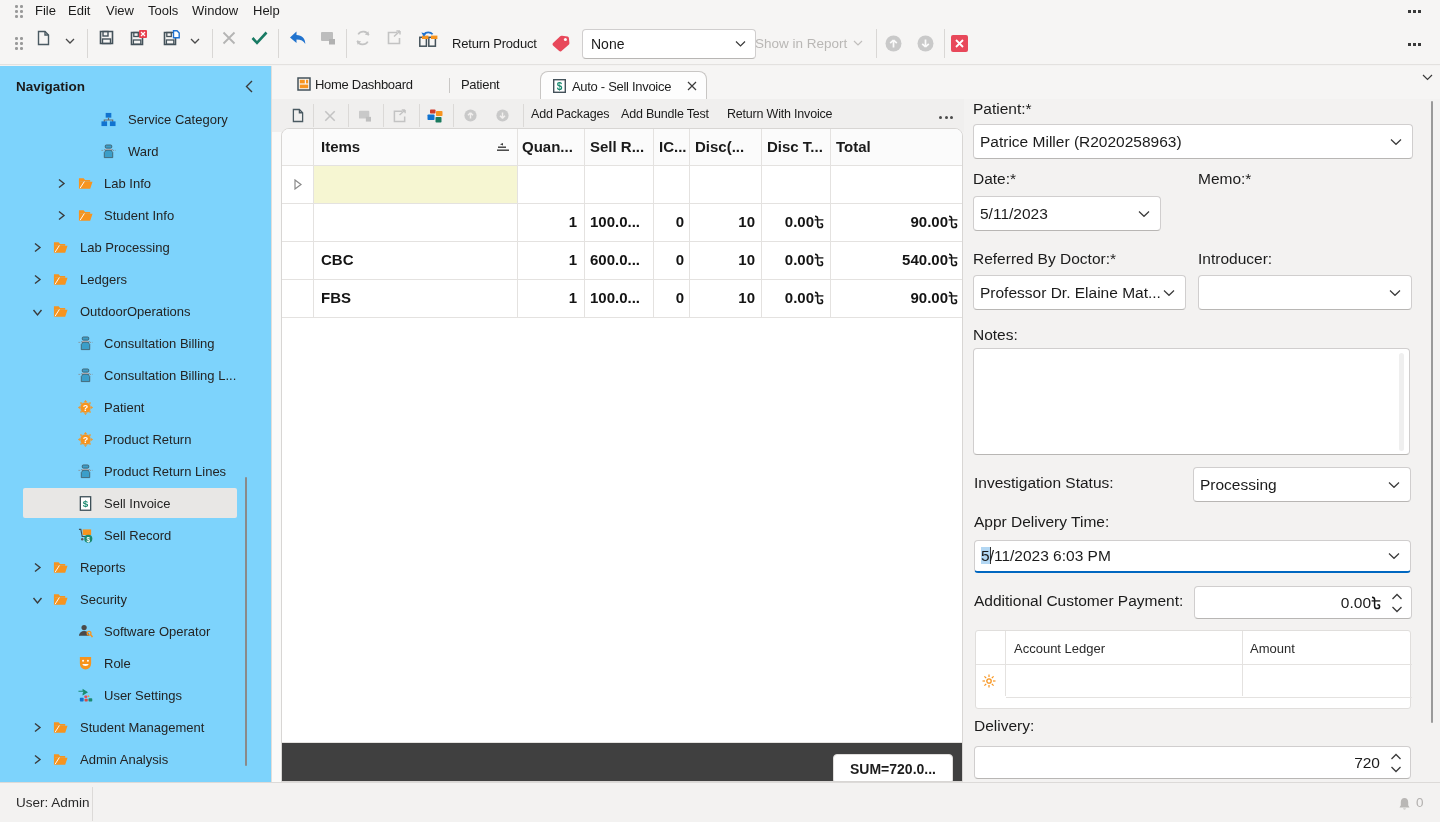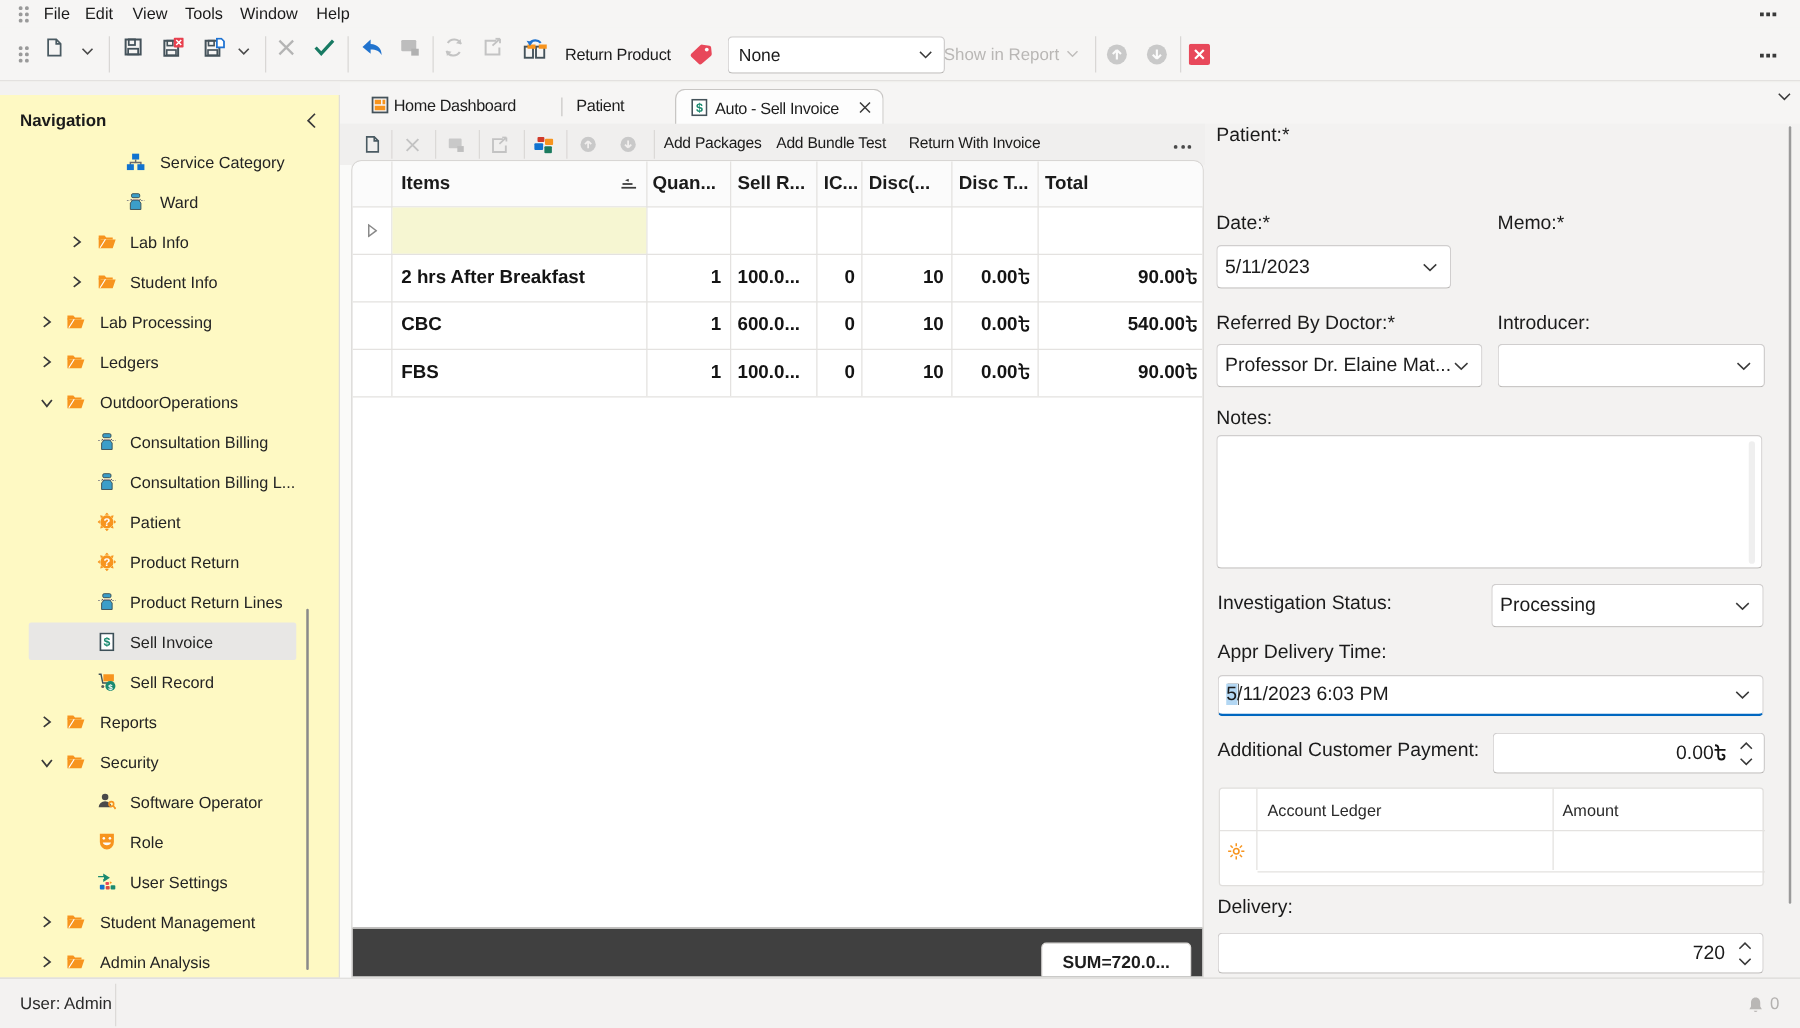--- a/index.html
+++ b/index.html
@@ -12,21 +12,21 @@
 .menuitem { position:absolute; top:3px; font-size:13px; color:#1b1b1b; }
 .grip { position:absolute; width:7px; height:12px; }
 .grip i { position:absolute; width:2.5px; height:2.5px; background:#9a9a9a; border-radius:50%; }
 .tsep { position:absolute; width:1px; background:#d9d7d5; }
 .tlabel { position:absolute; font-size:13px; letter-spacing:-0.2px; color:#1b1b1b; }
 
 .combo { position:absolute; background:#fff; border:1px solid #d0cece; border-bottom-color:#b8b6b4; border-radius:4px; font-size:14px; color:#1b1b1b; }
 .combo .tx { position:absolute; left:8px; top:50%; transform:translateY(-50%); white-space:nowrap; }
 .combo svg.cv { position:absolute; right:9px; top:50%; transform:translateY(-50%); }
 
-#nav { left:0; top:76px; width:272px; height:716px; background:#fef9c3; border-right:1px solid #e0deda; }
+#nav { left:0; top:66px; width:272px; height:716px; background:#7dd3fc; border-right:1px solid #e0deda; }
 #navhead { position:absolute; left:16px; top:13px; font-size:13.5px; font-weight:bold; color:#1b1b1b; }
 .navitem { position:absolute; height:32px; width:272px; }
 .navitem .t { position:absolute; font-size:13px; color:#242424; top:9px; white-space:nowrap; }
 .navitem svg { position:absolute; }
 .nsel { background:#e8e7e5; width:214px; left:23px; border-radius:2px; }
 
 #statusbar { left:0; top:782px; width:1440px; height:40px; background:#f3f2f1; border-top:1px solid #dcdad8; }
 
 #tabstrip { left:272px; top:66px; width:1168px; height:33px; background:#f6f5f4; }
 #gridtoolbar { left:272px; top:99px; width:692px; height:33px; background:#f0efee; }
@@ -504,21 +504,20 @@
   <div class="gh" style="left:413px">Disc(...</div>
   <div class="gh" style="left:485px">Disc T...</div>
   <div class="gh" style="left:554px">Total</div>
 
   <div class="abs" style="left:32px; top:37px; width:203px; height:37px; background:#f6f6d2;"></div>
   <svg class="abs" style="left:12px;top:50px" width="8" height="11" viewBox="0 0 8 11">
       <path d="M1 1 L7 5.5 L1 10 Z" fill="none" stroke="#8a8a8a" stroke-width="1.2"></path>
     </svg>
   <div class="hrow" style="top:74px"></div>
 
-  <div class="cell" style="left:39px; top:74px;">2 hrs After Breakfast</div>
   <div class="cell r" style="left:240px; top:74px; width:55px;">1</div>
   <div class="cell" style="left:308px; top:74px;">100.0...</div>
   <div class="cell r" style="left:377px; top:74px; width:25px;">0</div>
   <div class="cell r" style="left:413px; top:74px; width:60px;">10</div>
   <div class="cell r" style="left:485px; top:74px; width:57px;">0.00<svg width="10" height="14" viewBox="0 0 10 14" style="vertical-align:-2px">
         <path d="M1 1.2 Q3.6 1.4 3.6 3.4 L3.6 10 Q3.6 12.6 6.2 12.6 Q8.6 12.6 8.6 10.4 Q8.6 8.8 7 8.8 L6.4 8.9" fill="none" stroke="#141414" stroke-width="1.5"></path>
         <path d="M0.6 4.9 H9.4" stroke="#141414" stroke-width="1.3"></path>
       </svg></div>
   <div class="cell r" style="left:554px; top:74px; width:122px;">90.00<svg width="10" height="14" viewBox="0 0 10 14" style="vertical-align:-2px">
         <path d="M1 1.2 Q3.6 1.4 3.6 3.4 L3.6 10 Q3.6 12.6 6.2 12.6 Q8.6 12.6 8.6 10.4 Q8.6 8.8 7 8.8 L6.4 8.9" fill="none" stroke="#141414" stroke-width="1.5"></path>
@@ -553,20 +552,26 @@
         <path d="M0.6 4.9 H9.4" stroke="#141414" stroke-width="1.3"></path>
       </svg></div>
   <div class="hrow" style="top:188px"></div>
   <div id="gridfooter">
     <div id="sumbox">SUM=720.0...</div>
   </div>
 </div>
 
 <div id="rightpanel" class="abs" style="left:964px; top:99px; width:476px; height:681px;">
   <div class="plabel" style="left:9px; top:1px;">Patient:*</div>
+  <div class="field" style="left:9px; top:25px; width:440px; height:35px;">
+    <span class="tx">Patrice Miller (R2020258963)</span>
+    <svg class="cv" width="12" height="7" viewBox="0 0 12 7">
+        <path d="M1 1 L6 5.8 L11 1" fill="none" stroke="#3a3a3a" stroke-width="1.2"></path>
+      </svg>
+  </div>
   <div class="plabel" style="left:9px; top:71px;">Date:*</div>
   <div class="field" style="left:9px; top:97px; width:188px; height:35px;">
     <span class="tx">5/11/2023</span>
     <svg class="cv" width="12" height="7" viewBox="0 0 12 7">
         <path d="M1 1 L6 5.8 L11 1" fill="none" stroke="#3a3a3a" stroke-width="1.2"></path>
       </svg>
   </div>
   <div class="plabel" style="left:234px; top:71px;">Memo:*</div>
   <div class="plabel" style="left:9px; top:151px;">Referred By Doctor:*</div>
   <div class="field" style="left:9px; top:176px; width:213px; height:35px;">

